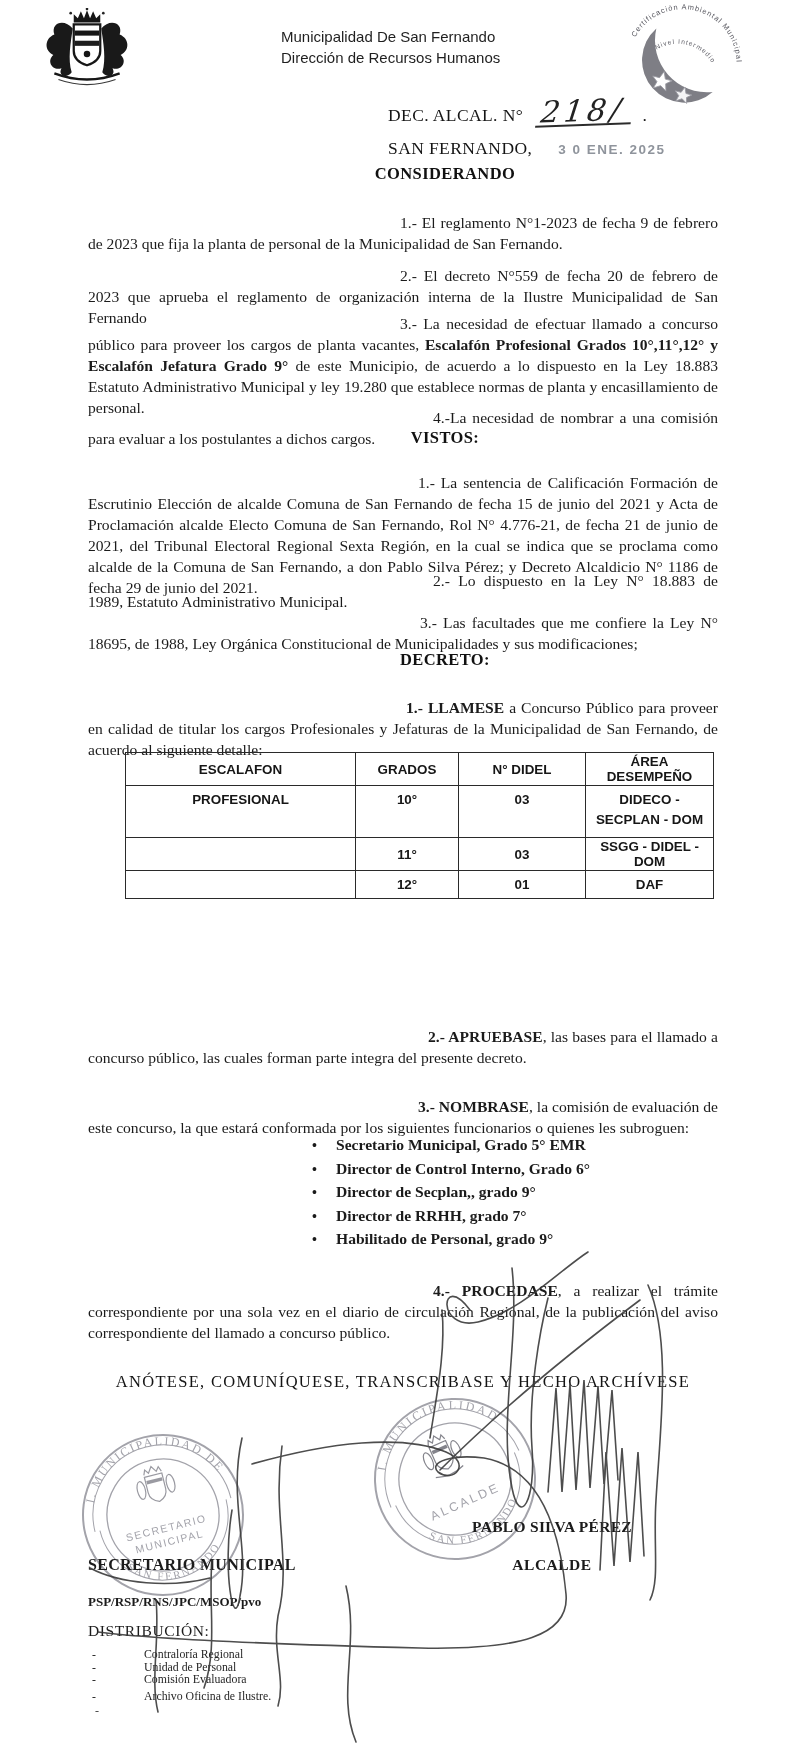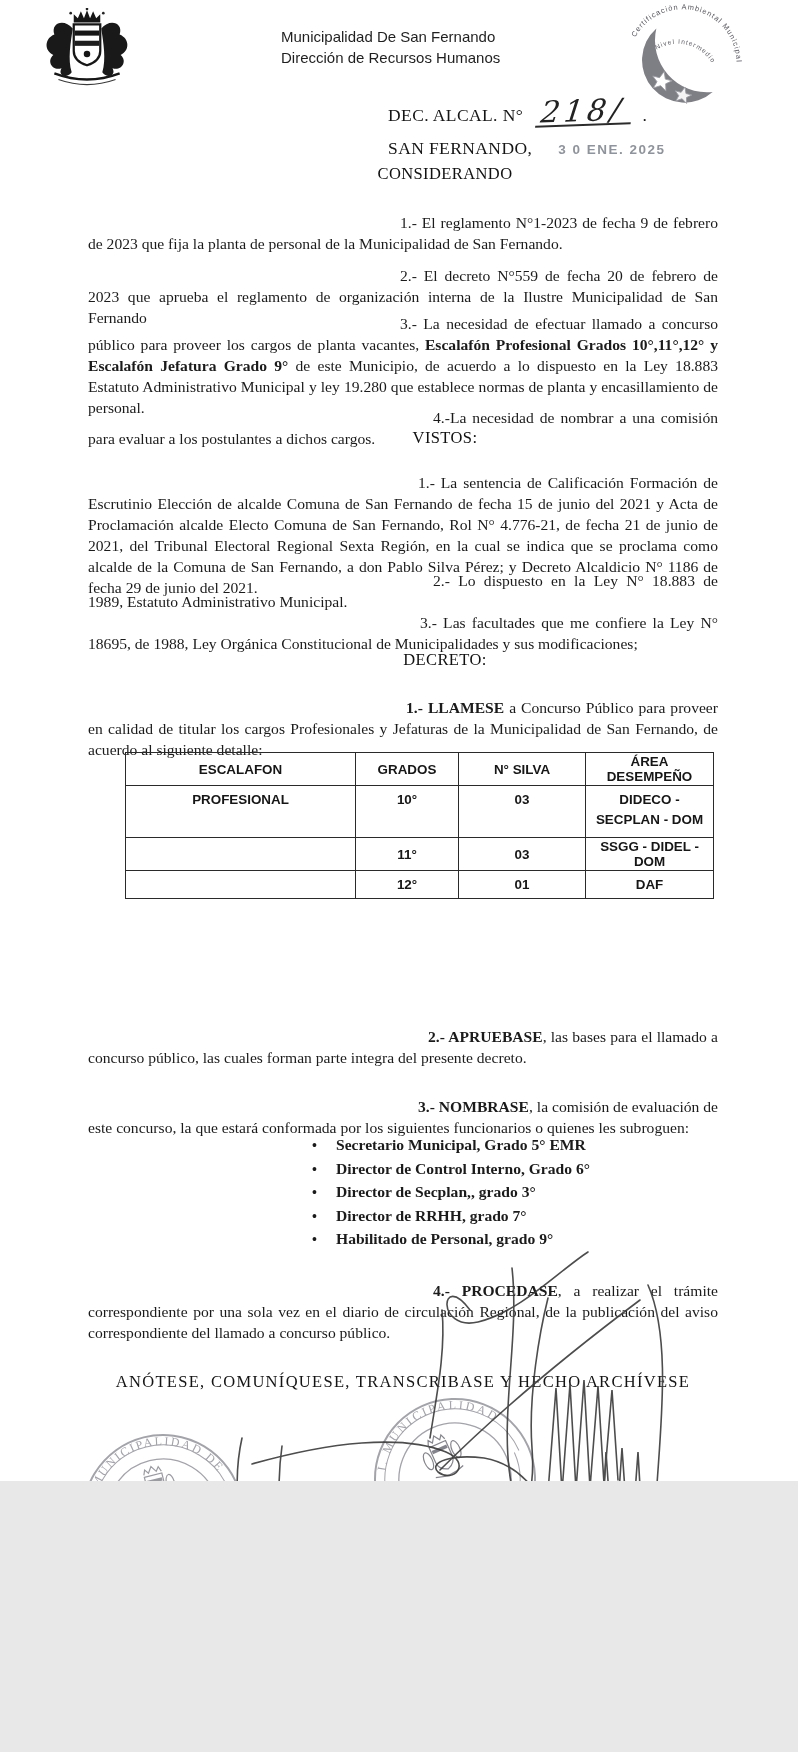--- a/index.html
+++ b/index.html
@@ -1,16 +1,16 @@
 <!DOCTYPE html>
 <html><head>
 <meta charset="utf-8">
 <style>
   html,body { margin:0; padding:0; background:#e8e8e8; }
-  .page { position:relative; width:798px; height:1481px; background:#ffffff;
+  .page { position:relative; width:798px; height:1752px; background:#ffffff;
           font-family:"Liberation Serif", serif; color:#1b1b1b; overflow:hidden; margin:0 auto; }
 
   
   .org-block { position:absolute; left:281px; top:26px; font-family:"Liberation Sans", sans-serif;
                font-size:15px; line-height:21px; color:#1f1f1f; font-weight:500; }
   .coat { position:absolute; left:36px; top:8px; }
   .cert-seal { position:absolute; left:606px; top:2px; }
 
   
   .dec-line { position:absolute; left:388px; top:98px; font-size:17.5px; letter-spacing:.4px; color:#151515; }
@@ -18,21 +18,21 @@
                 font-family:"DejaVu Serif", serif; font-style:italic; font-size:30px; line-height:26px;
                 transform:skewX(-9deg) rotate(-2deg); color:#222; letter-spacing:4px; }
   .dec-period { margin-left:10px; }
   .city-line { position:absolute; left:388px; top:138px; font-size:17.5px; letter-spacing:.4px; color:#151515; }
   .date-stamp { margin-left:26px; font-family:"Liberation Sans", sans-serif; font-size:13.5px;
                 letter-spacing:1.5px; color:#8f949c; font-weight:bold; }
 
   
   .para { position:absolute; left:88px; width:630px; font-size:15.6px; line-height:21px; text-align:justify; }
   .seg-b { font-weight:bold; }
-  .heading { position:absolute; left:88px; width:630px; text-align:center; font-weight:normal;
+  .heading { position:absolute; left:88px; width:630px; text-align:center; font-weight:bold;
              font-size:16.5px; letter-spacing:.4px; color:#111; }
   .h-shift { padding-left:84px; width:546px; }
 
   
   .pos-table { position:absolute; left:125px; top:752px; border-collapse:collapse; table-layout:fixed;
                font-family:"Liberation Sans", sans-serif; font-weight:bold; font-size:13.4px; color:#161616; }
   .pos-table th, .pos-table td { border:1.6px solid #2a2a2a; text-align:center; vertical-align:middle; padding:1px 2px; }
   .pos-table tr { height:28px; }
   .pos-table tr.tall { height:52px; }
   .pos-table tr.tall td { vertical-align:top; padding-top:4px; line-height:20px; }
@@ -131,21 +131,21 @@
     <colgroup>
         <col style="width:230px">
         <col style="width:103px">
         <col style="width:127px">
         <col style="width:128px">
       </colgroup>
     <thead>
       <tr>
         <th>ESCALAFON</th>
         <th>GRADOS</th>
-        <th>N° SILVA</th>
+        <th>N° DIDEL</th>
         <th>ÁREA DESEMPEÑO</th>
       </tr>
     </thead>
     <tbody>
       <tr class="tall">
         <td>PROFESIONAL</td>
         <td>10°</td>
         <td>03</td>
         <td>DIDECO -SECPLAN - DOM</td>
       </tr>
@@ -163,21 +163,21 @@
       </tr>
     </tbody>
   </table>
 
   <p class="para" style="top:1010px; text-indent:340px"><span class="seg-b">2.- APRUEBASE</span><span>, las bases para el llamado a concurso público, las cuales forman parte integra del presente decreto.</span></p>
   <p class="para" style="top:1080px; text-indent:330px"><span class="seg-b">3.- NOMBRASE</span><span>, la comisión de evaluación de este concurso, la que estará conformada por los siguientes funcionarios o quienes les subroguen:</span></p>
 
   <ul class="bullets">
     <li>Secretario Municipal, Grado 5° EMR</li>
     <li>Director de Control Interno, Grado 6°</li>
-    <li>Director de Secplan,, grado 3°</li>
+    <li>Director de Secplan,, grado 9°</li>
     <li>Director de RRHH, grado 7°</li>
     <li>Habilitado de Personal, grado 9°</li>
   </ul>
 
   <p class="para" style="top:1264px; text-indent:345px"><span class="seg-b">4.- PROCEDASE</span><span>, a realizar el trámite correspondiente por una sola vez en el diario de circulación Regional, de la publicación del aviso correspondiente del llamado a concurso público.</span></p>
 
   <div class="closing">ANÓTESE, COMUNÍQUESE, TRANSCRIBASE Y HECHO ARCHÍVESE</div>
 
   <svg class="stamp" style="left:368px; top:1392px" width="175" height="175" viewBox="0 0 175 175">
     <g transform="rotate(-24 87 87)" stroke="#8f8f98" fill="none">

